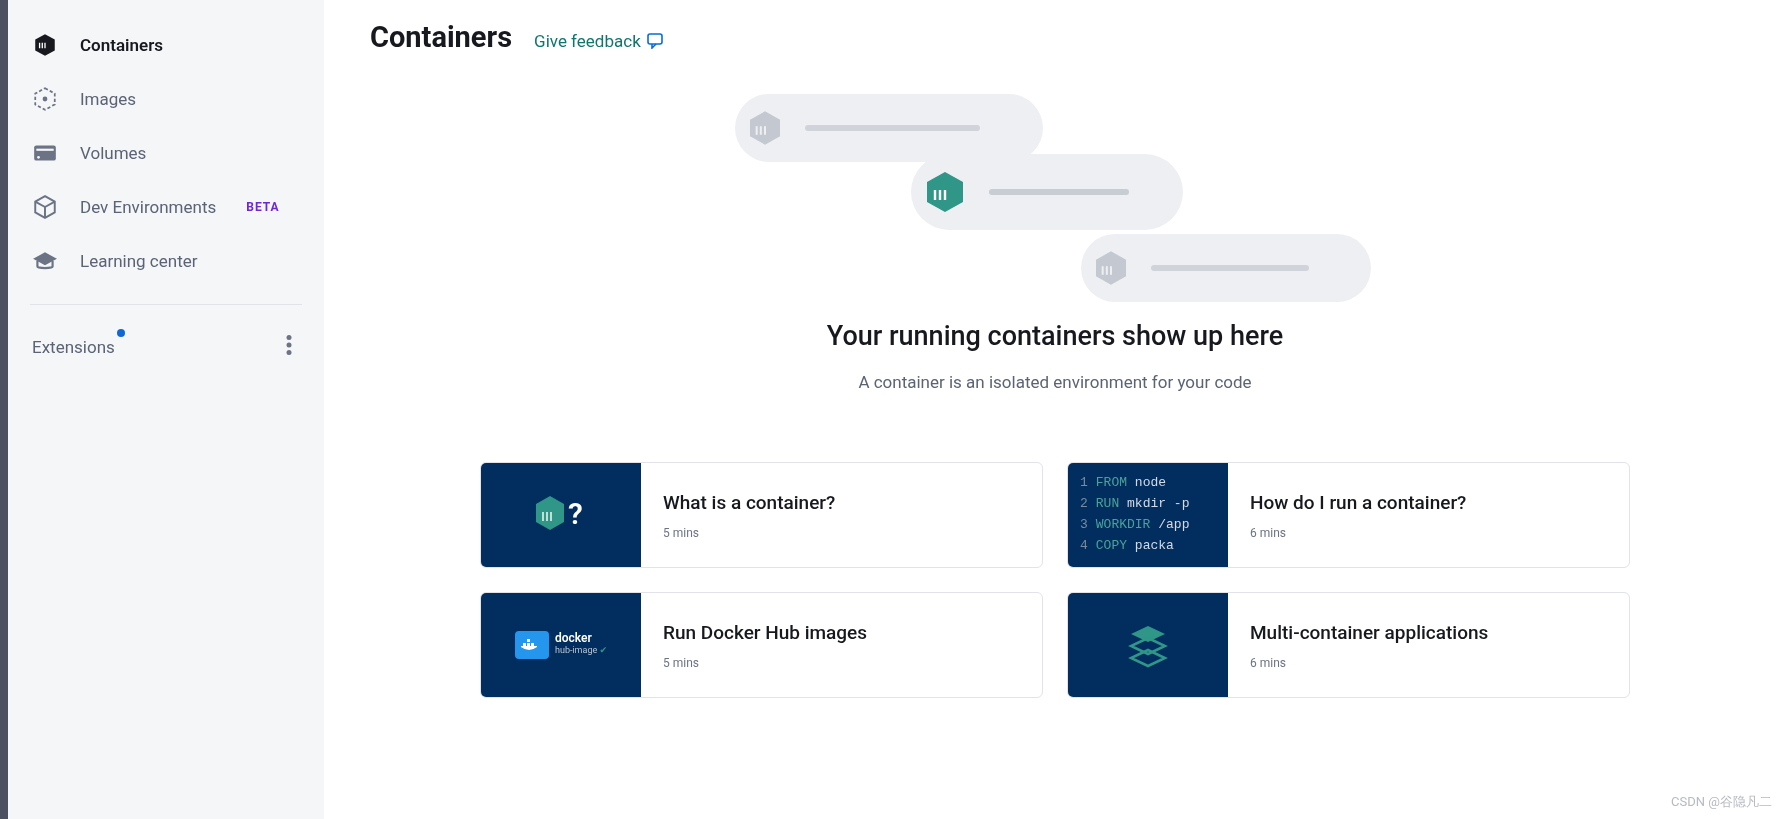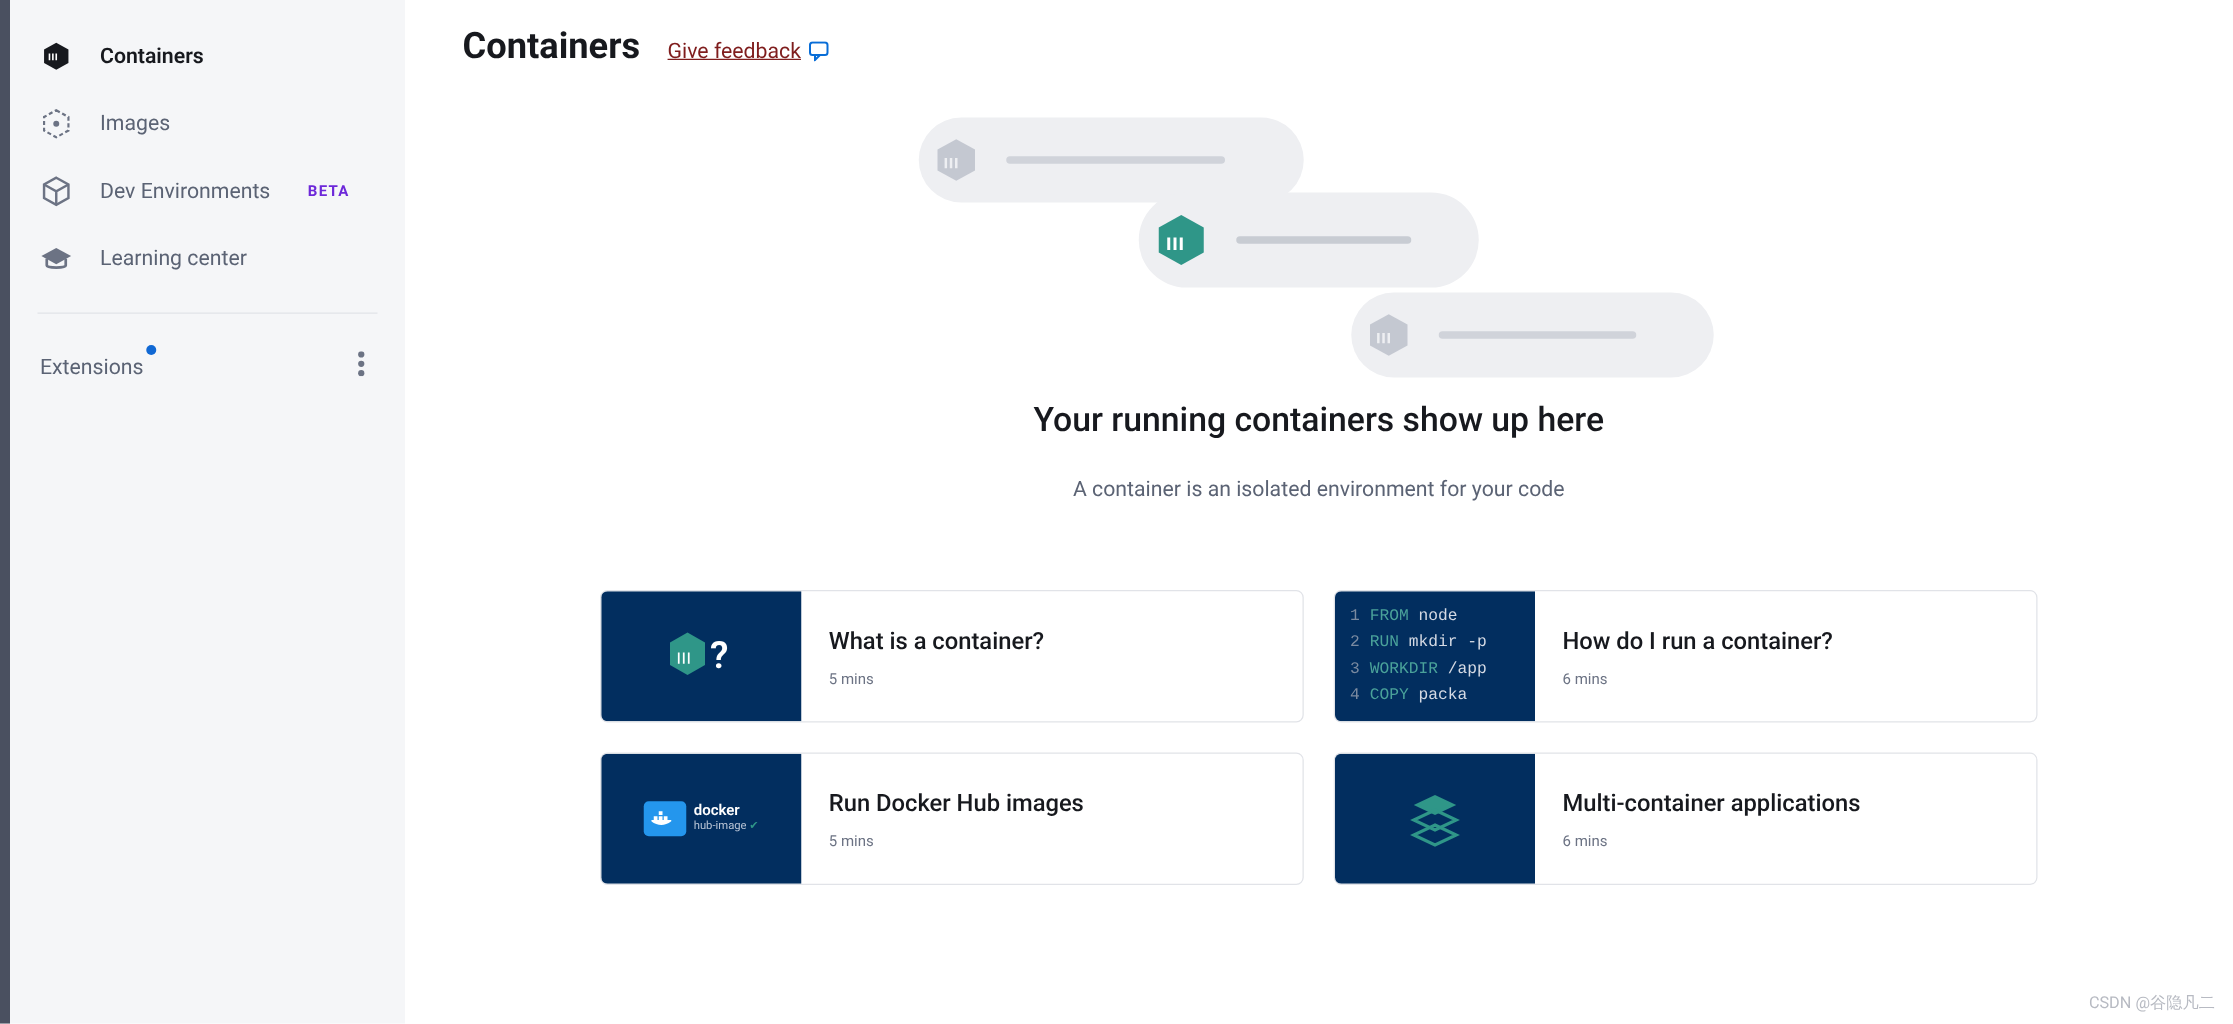--- a/index.html
+++ b/index.html
@@ -114,23 +114,22 @@
       align-items: baseline;
       gap: 22px;
       margin-bottom: 40px;
     }
     .page-title {
       font-size: 29px;
       font-weight: 700;
       color: #17191e;
     }
     .feedback-link {
-      color: #7f1d1d;
+      color: #0f766e;
       font-size: 17px;
-      text-decoration: underline;
       display: flex;
       align-items: center;
       gap: 6px;
       cursor: pointer;
       text-align: center;
     }
     .empty-state {
       display: flex;
       flex-direction: column;
       align-items: center;
@@ -163,21 +162,21 @@
     .pill1 { top: 0; left: 0; width: 308px; height: 68px; }
     .pill1 .pill-line { width: 175px; }
     .pill2 { top: 60px; left: 176px; width: 272px; height:76px; }
     .pill2 .pill-line { width: 140px; background:#c8ccd3; }
     .pill3 { top: 140px; left: 346px; width: 290px; height: 68px;}
     .pill3 .pill-line { width: 158px; }
     .empty-title {
       font-size: 27px;
       font-weight: 500;
       color: #17191e;
-      margin-bottom: 30px;
+      margin-bottom: 20px;
     }
     .empty-subtitle {
       font-size: 17px;
       color: #5b6374;
     }
     .cards {
       display: grid;
       grid-template-columns: 1fr 1fr;
       gap: 24px;
       margin-top: 70px;
@@ -267,20 +266,30 @@
     <span>Containers</span>
   </div>
   <div class="sidebar-item">
     <span class="icon">
       <svg width="26" height="26" viewBox="0 0 24 24" fill="none" stroke="#6c7384" stroke-width="1.6" stroke-dasharray="3 2">
           <path d="M12 2 L21 7 L21 17 L12 22 L3 17 L3 7 Z"></path>
           <circle cx="12" cy="12" r="2.2" fill="#6c7384" stroke="none"></circle>
         </svg>
     </span>
     <span>Images</span>
+  </div>
+  <div class="sidebar-item">
+    <span class="icon">
+      <svg width="26" height="20" viewBox="0 0 24 18" fill="#6c7384">
+          <rect x="2" y="2" width="20" height="14" rx="2"></rect>
+          <circle cx="6" cy="13" r="1.3" fill="#f5f6f8"></circle>
+          <rect x="4" y="5" width="16" height="2" fill="#f5f6f8"></rect>
+        </svg>
+    </span>
+    <span>Volumes</span>
   </div>
   <div class="sidebar-item">
     <span class="icon">
       <svg width="26" height="26" viewBox="0 0 24 24" fill="none" stroke="#6c7384" stroke-width="1.8">
           <path d="M12 2 L21 7 L21 17 L12 22 L3 17 L3 7 Z"></path>
           <path d="M3 7 L12 12 L21 7 M12 12 L12 22"></path>
         </svg>
     </span>
     <span>Dev Environments</span>
     <span class="beta-badge">BETA</span>

